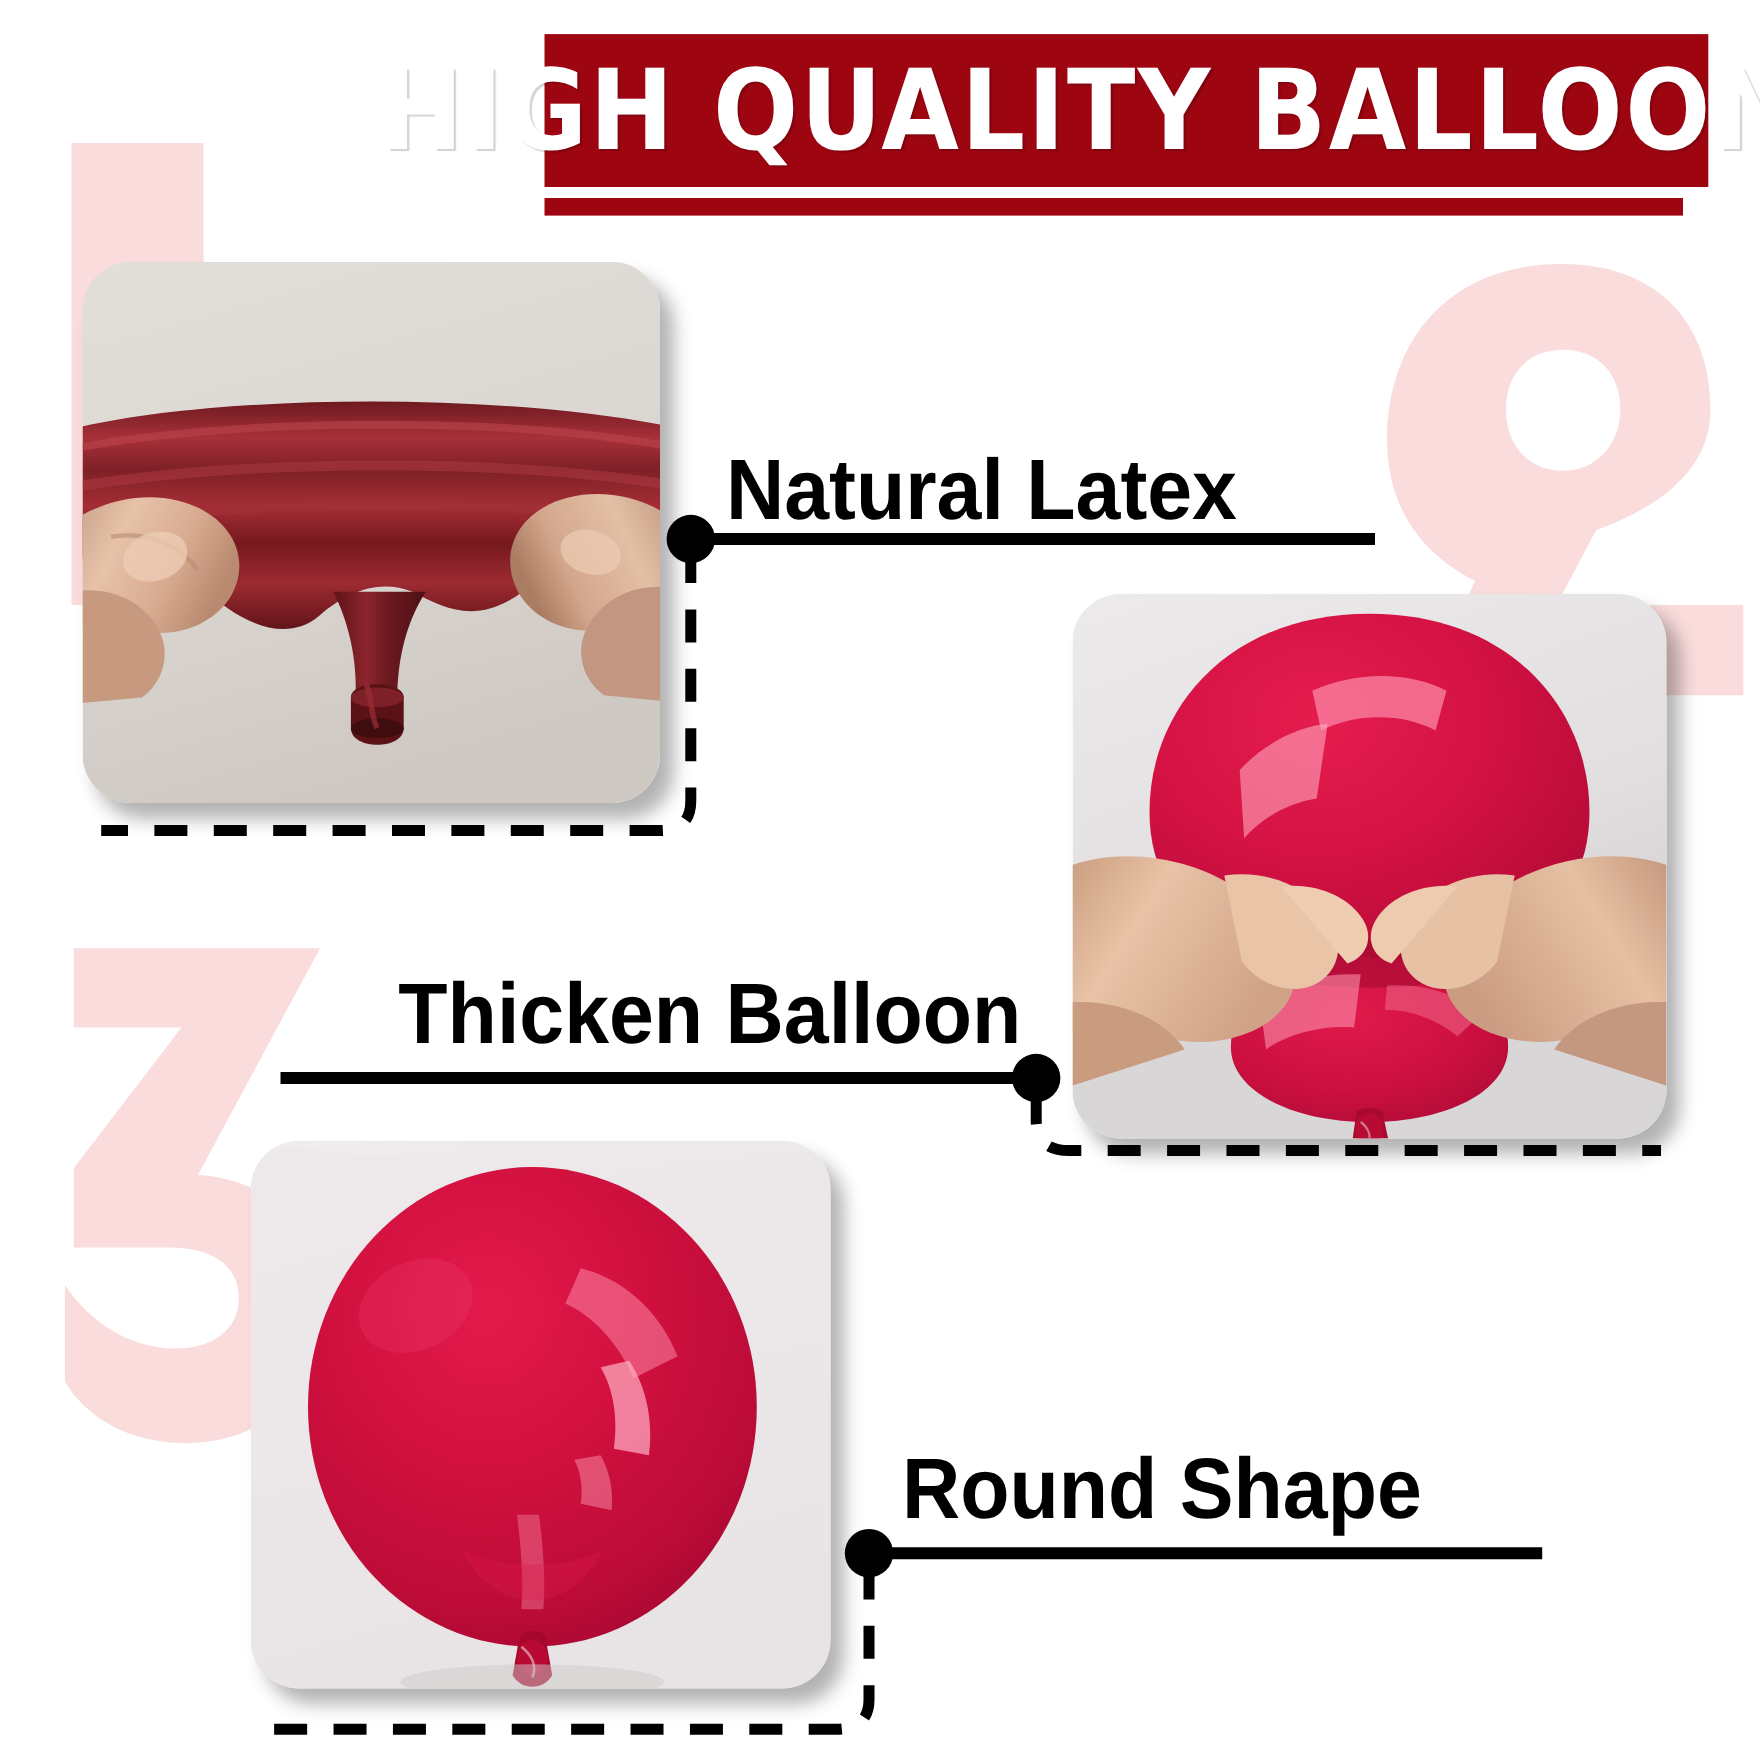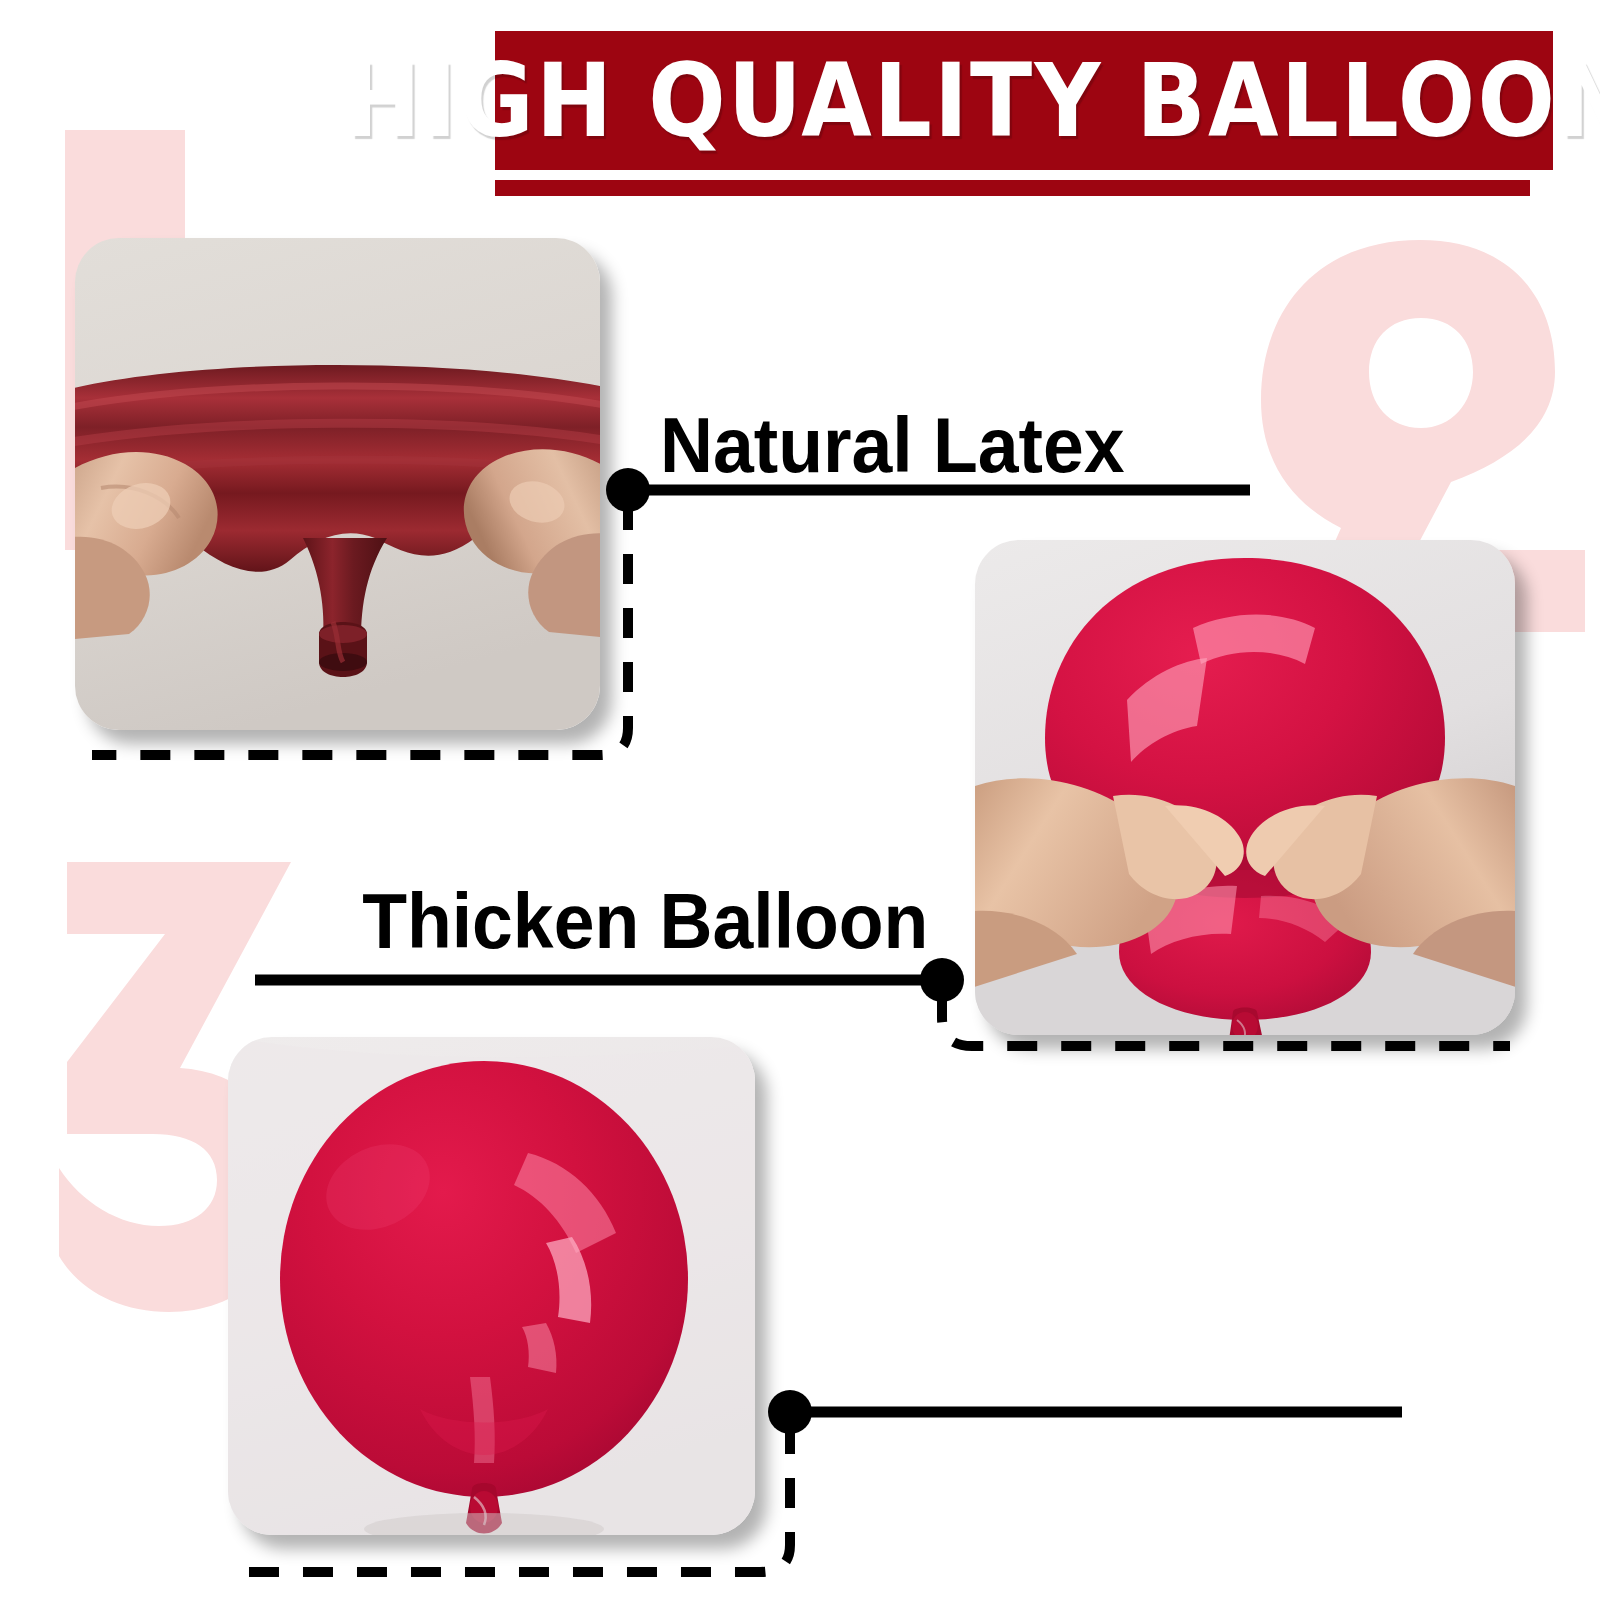--- a/index.html
+++ b/index.html
@@ -280,14 +280,17 @@
   </svg>
 
   <div class="label-group" style="left:660px;top:379px;margin-top:27px;">
     <div class="label-text">Natural Latex</div>
   </div>
 
   <div class="label-group" style="left:928px;top:882px;">
     <div class="label-text right-origin" style="position:absolute;right:0;top:0;text-align:right;">Thicken Balloon</div>
   </div>
 
+  <div class="label-group" style="left:820px;top:1314px;">
+    <div class="label-text">Round Shape</div>
+  </div>
 
 </div>
 
 </body></html>

